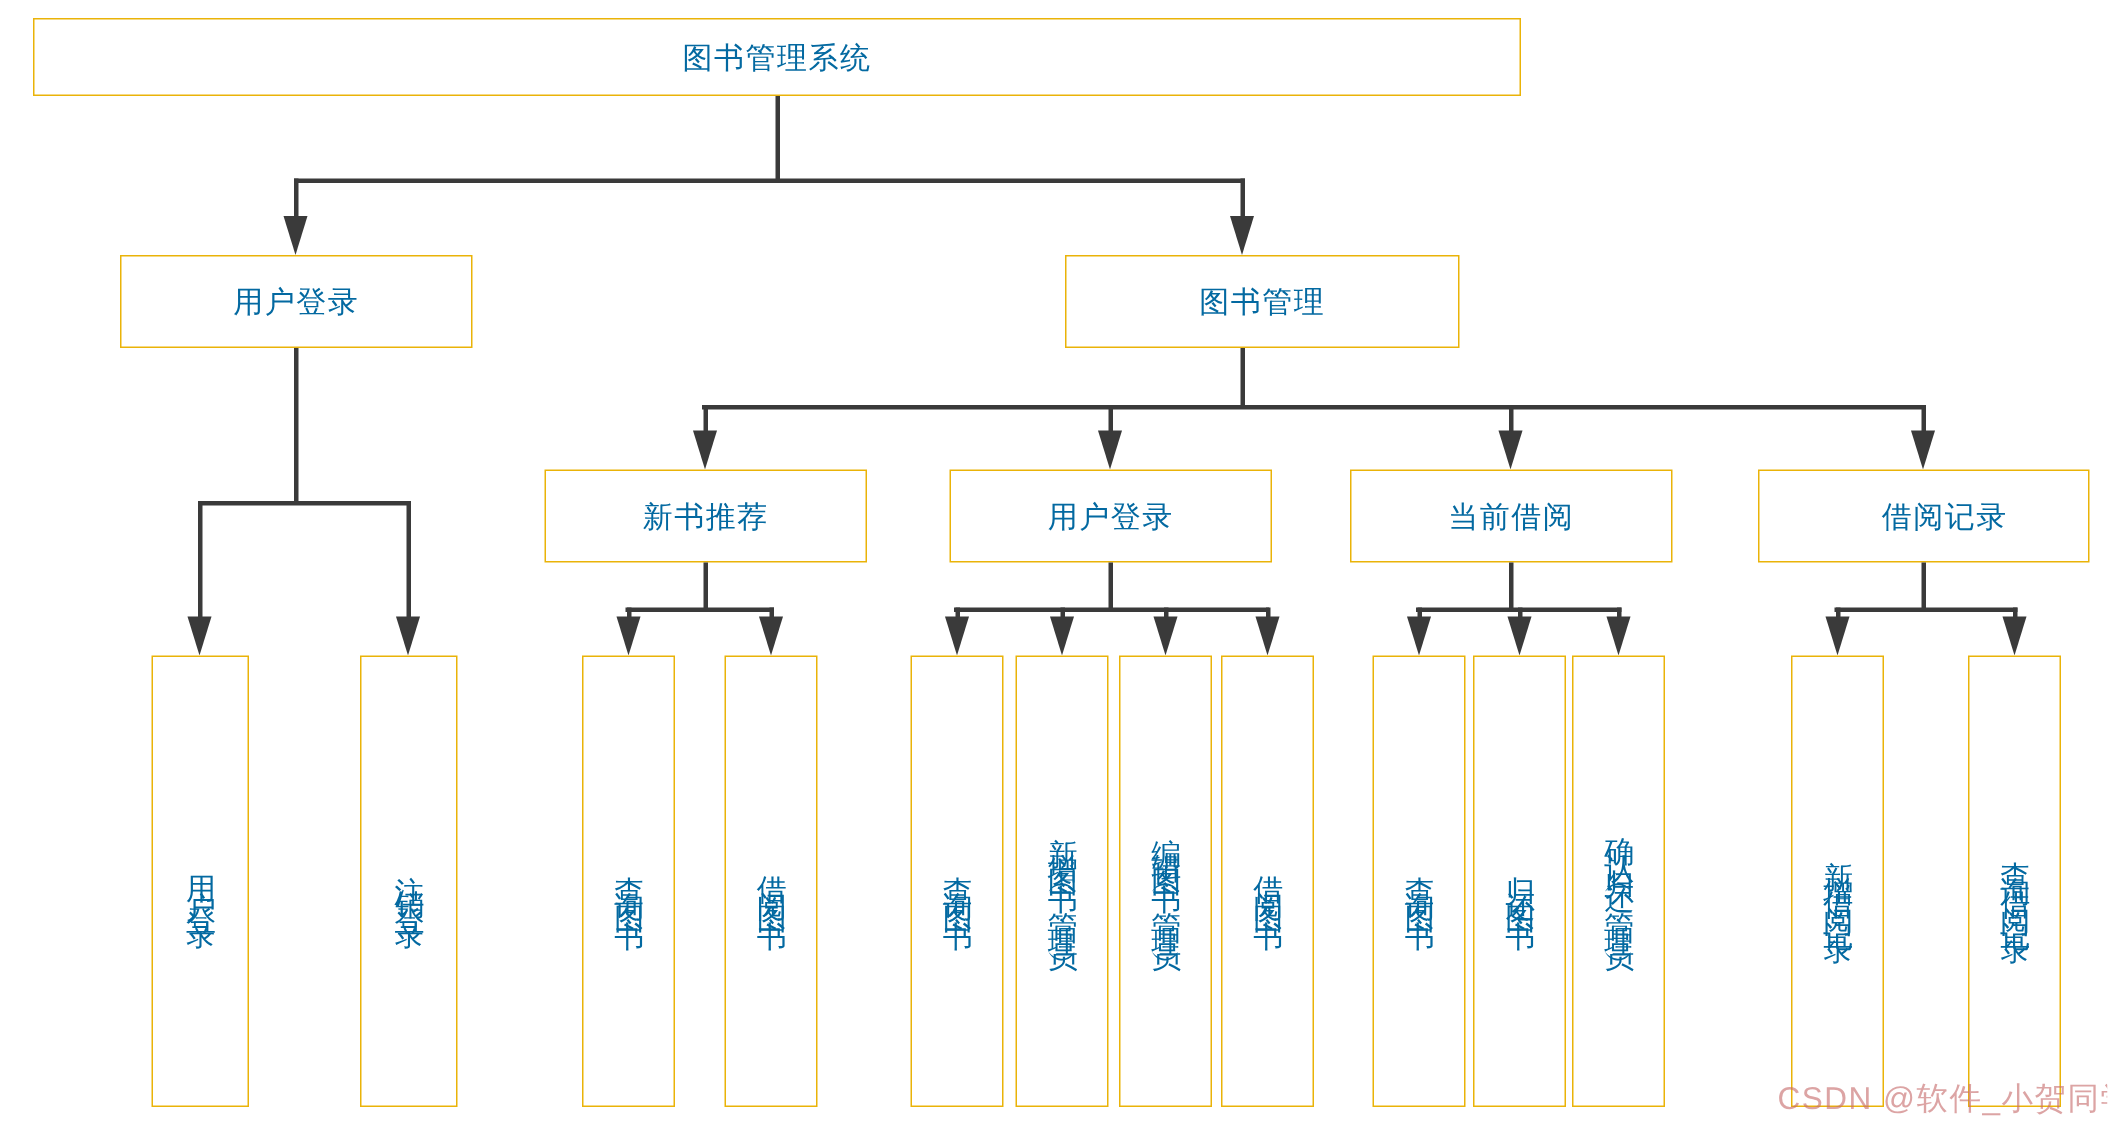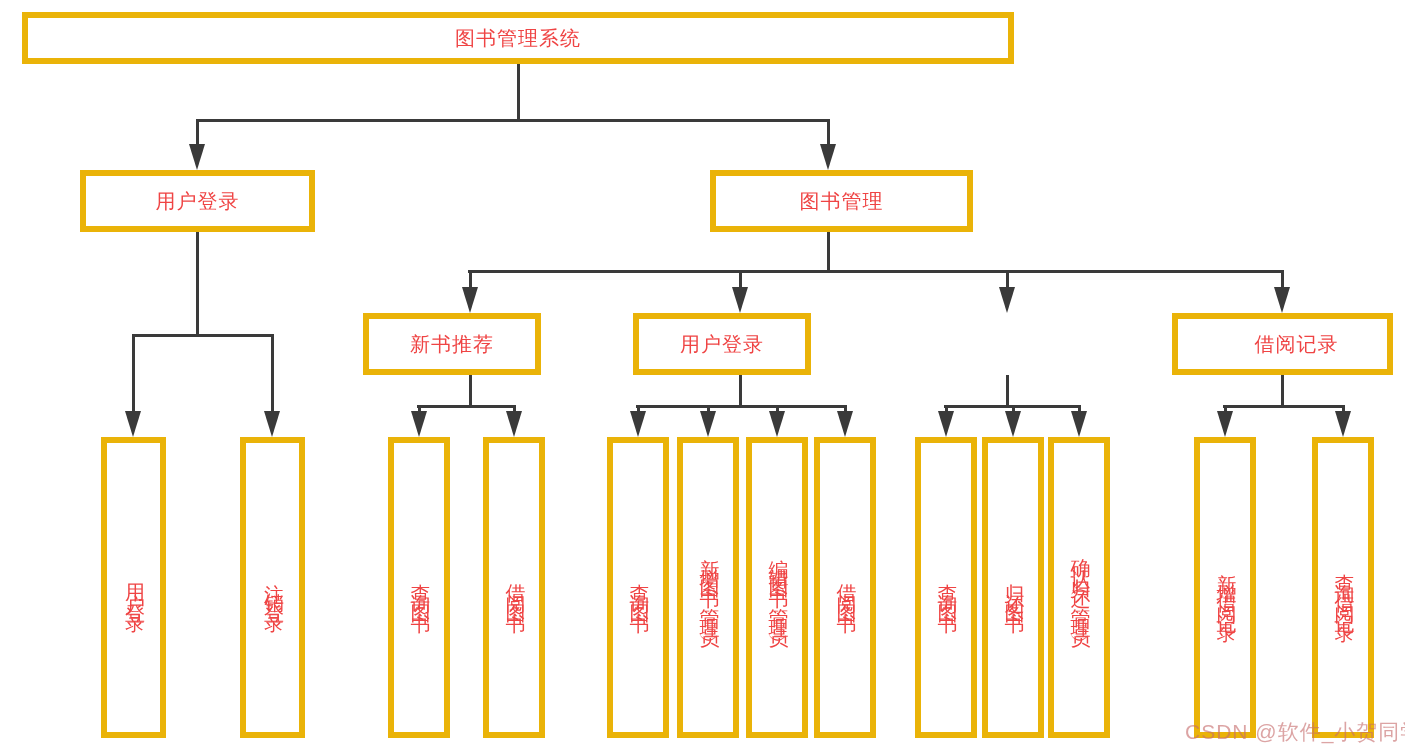--- a/index.html
+++ b/index.html
@@ -7,30 +7,29 @@
     position:relative;
     width:1405px; height:747px;
     background:#ffffff;
     font-family:"Liberation Sans", sans-serif;
     color:#333333;
     overflow:hidden;
   }
   .box {
     position:absolute;
     box-sizing:border-box;
-    border:6px solid #eab308;
+    border:1px solid #eab308;
     background:#ffffff;
     display:flex;
     align-items:center;
     justify-content:center;
     font-size:20px;
     letter-spacing:1px;
-    color:#ef4444;
+    color:#0369a1;
     text-align:center;
-    font-family:Liberation Mono, monospace;
   }
   .leaf .vtext {
     writing-mode:vertical-rl;
     text-orientation:mixed;
     letter-spacing:10px;
     font-size:20px;
     line-height:1;
   }
   .vline { position:absolute; width:3px; background:#3a3a3a; }
   .hline { position:absolute; height:3px; background:#3a3a3a; }
@@ -44,21 +43,21 @@
     border-left:8px solid transparent;
     border-right:8px solid transparent;
     border-top:26px solid #3a3a3a;
   }
   
   #root-box   { left:22px;  top:12px;  width:992px; height:52px; }
   
   #user-login-box { left:80px;  top:170px; width:235px; height:62px; }
   #book-mgmt-box  { left:710px; top:170px; width:263px; height:62px; }
   
-  .l3 { top:313px; height:62px; width:178px; }
+  .l3 { top:313px; height:62px; width:215px; }
   #new-rec-box  { left:363px; }
   #borrow-box   { left:633px; }
   #current-box  { left:900px; }
   #record-box   { left:1172px; width:221px;padding-left:28px; }
   
   .leaf { top:437px; height:301px; width:62px; }
   #leaf-user-login { left:101px; width:65px; }
   #leaf-logout     { left:240px; width:65px; }
   #leaf-query1  { left:388px; }
   #leaf-borrow1 { left:483px; }
@@ -111,20 +110,23 @@
   <div class="arrow" style="left:462px;  top:270px; height:43px;"></div>
   <div class="arrow" style="left:732px;  top:270px; height:43px;"></div>
   <div class="arrow" style="left:999px;  top:270px; height:43px;"></div>
   <div class="arrow" style="left:1274px; top:270px; height:43px;"></div>
 
   <div class="box l3" id="new-rec-box">
     <span>新书推荐</span>
   </div>
   <div class="box l3" id="borrow-box">
     <span>用户登录</span>
+  </div>
+  <div class="box l3" id="current-box">
+    <span>当前借阅</span>
   </div>
   <div class="box l3" id="record-box">
     <span>借阅记录</span>
   </div>
 
   <div class="vline" style="left:469px; top:375px; height:32px;"></div>
   <div class="hline" style="left:417px; top:405px; width:99px;"></div>
   <div class="arrow" style="left:411px; top:405px; height:32px;"></div>
   <div class="arrow" style="left:506px; top:405px; height:32px;"></div>
 

